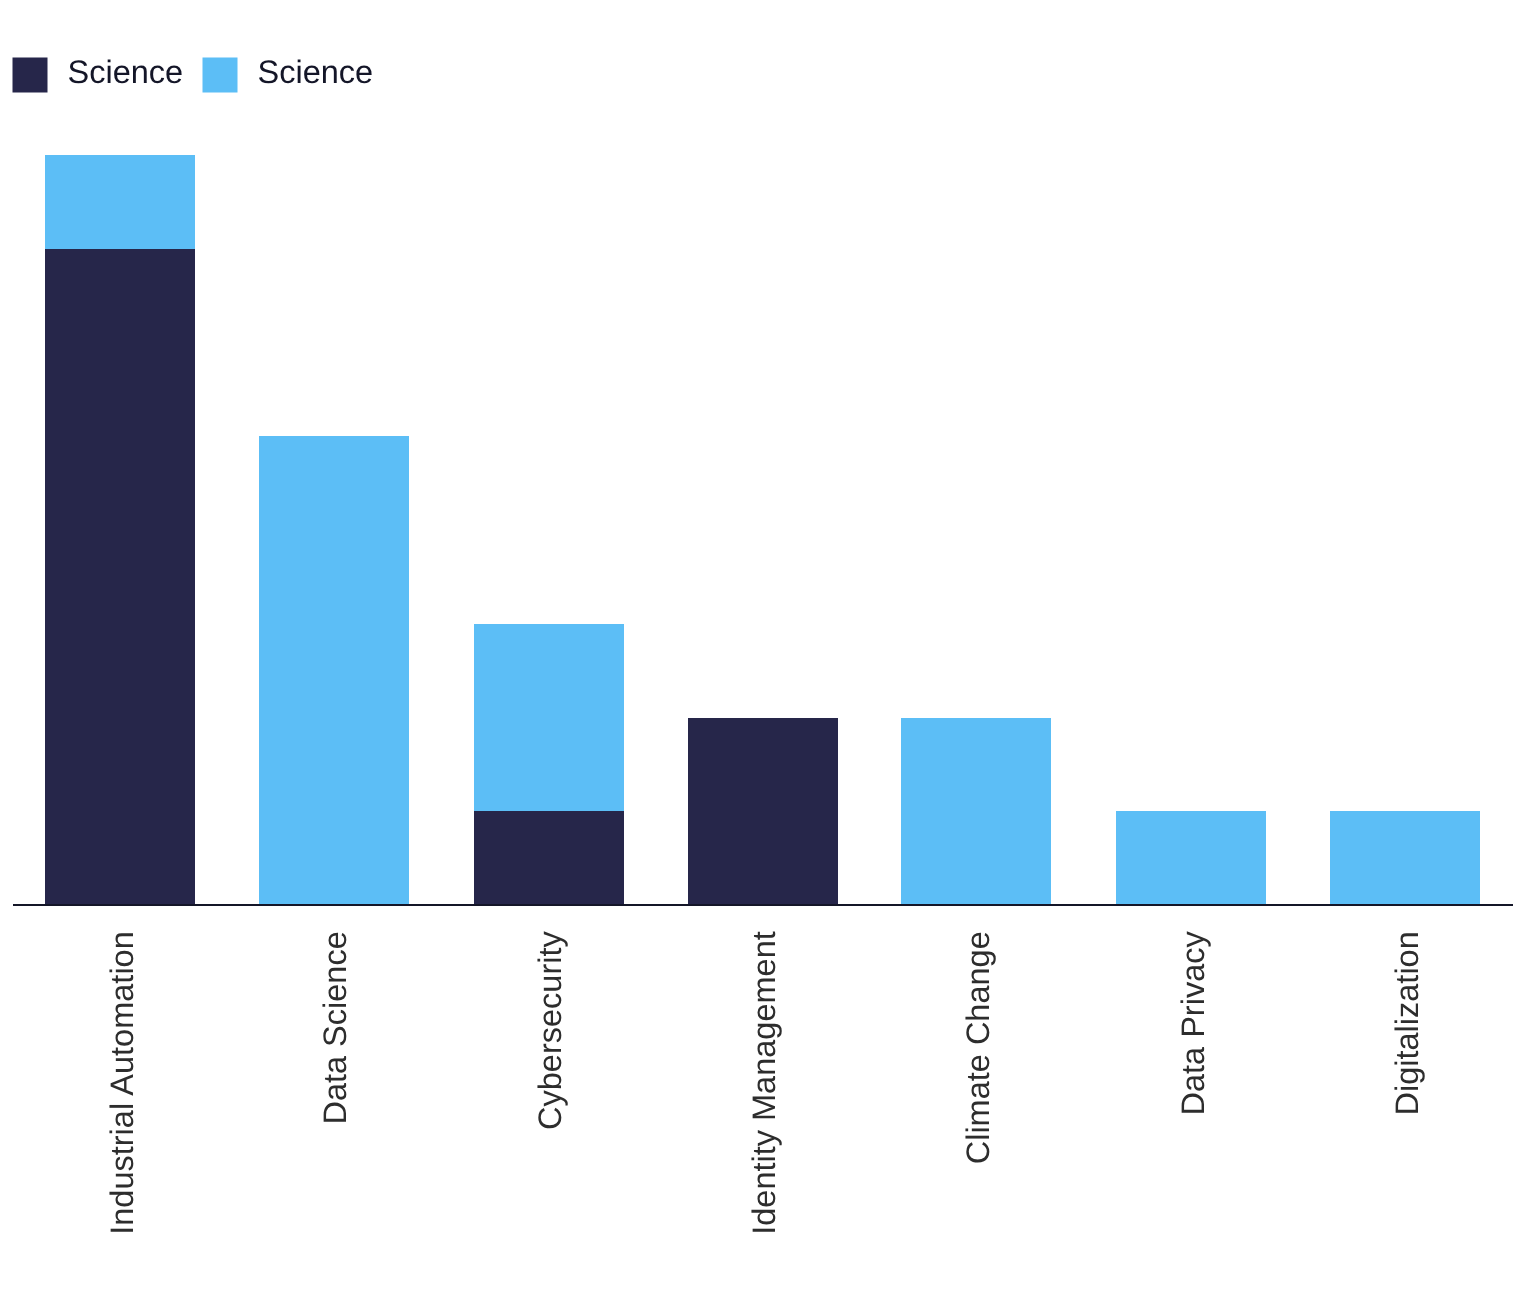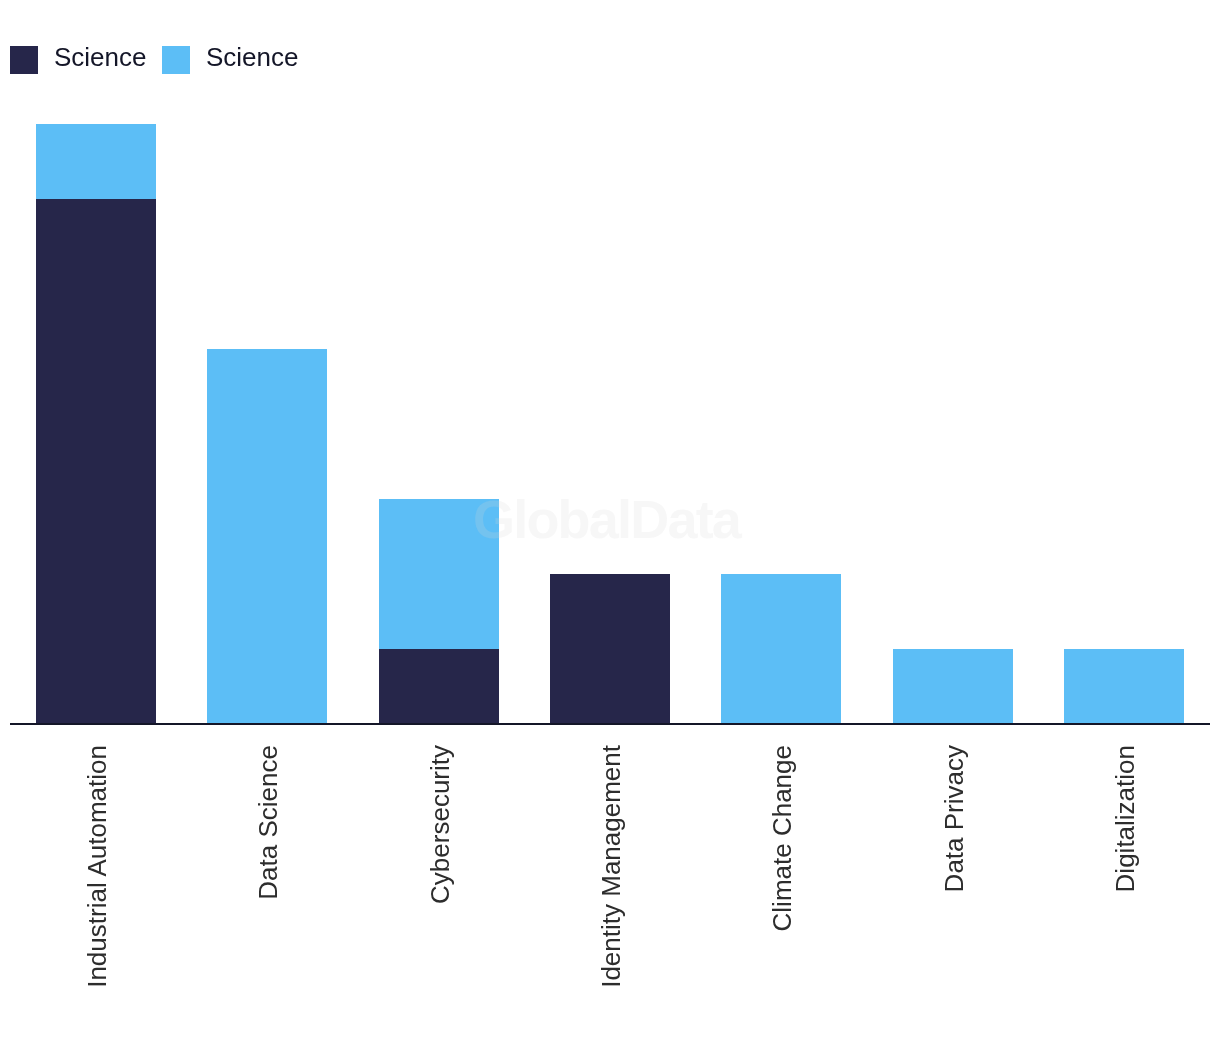--- a/index.html
+++ b/index.html
@@ -103,21 +103,20 @@
         </g>
         <g>
           <rect class="seg" shape-rendering="crispEdges" fill="#5cbef6" x="893" width="120" y="649" height="75"></rect>
         </g>
         <g>
           <rect class="seg" shape-rendering="crispEdges" fill="#5cbef6" x="1064" width="120" y="649" height="75"></rect>
         </g>
       </g>
       <rect x="10" y="723" width="1200" height="2" fill="#141628" shape-rendering="crispEdges"></rect>
     </svg>
-    <div class="watermark" style="left:473px; top:492px;">GlobalData</div>
     <div id="ticks">
       <div class="tick-label" style="left: 83.9px; top: 744.8px;">Industrial Automation</div>
       <div class="tick-label" style="left: 255.233px; top: 744.8px;">Data Science</div>
       <div class="tick-label" style="left: 426.567px; top: 744.8px;">Cybersecurity</div>
       <div class="tick-label" style="left: 597.9px; top: 744.8px;">Identity Management</div>
       <div class="tick-label" style="left: 769.233px; top: 744.8px;">Climate Change</div>
       <div class="tick-label" style="left: 940.567px; top: 744.8px;">Data Privacy</div>
       <div class="tick-label" style="left: 1111.9px; top: 744.8px;">Digitalization</div>
     </div>
   </div>

